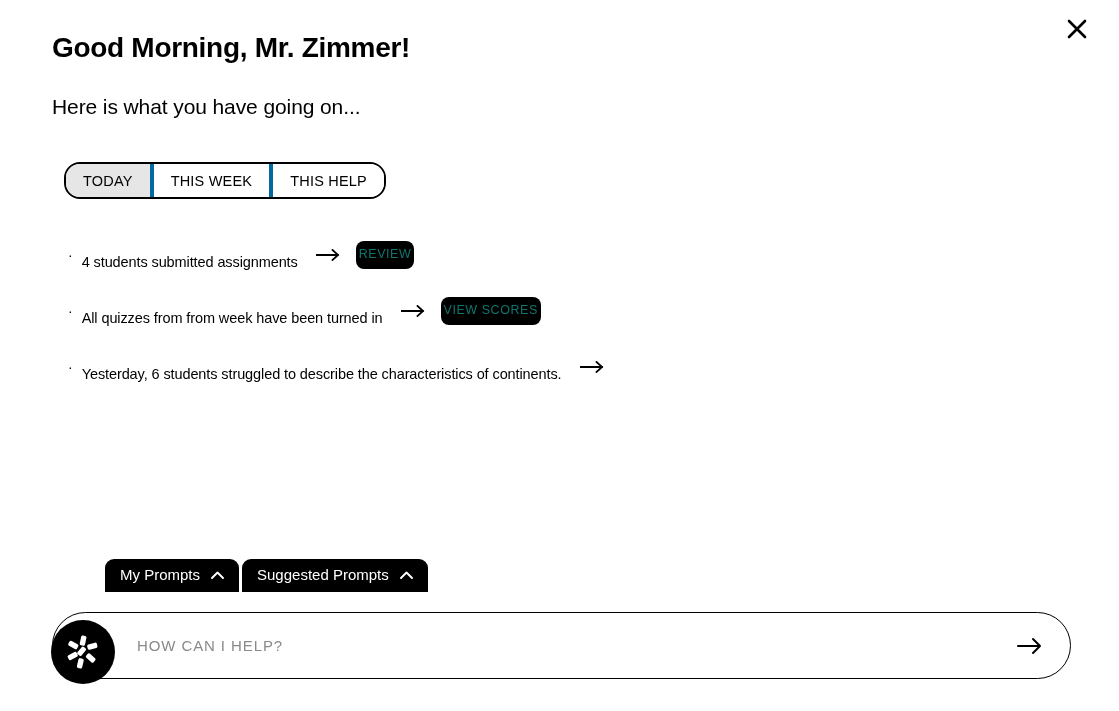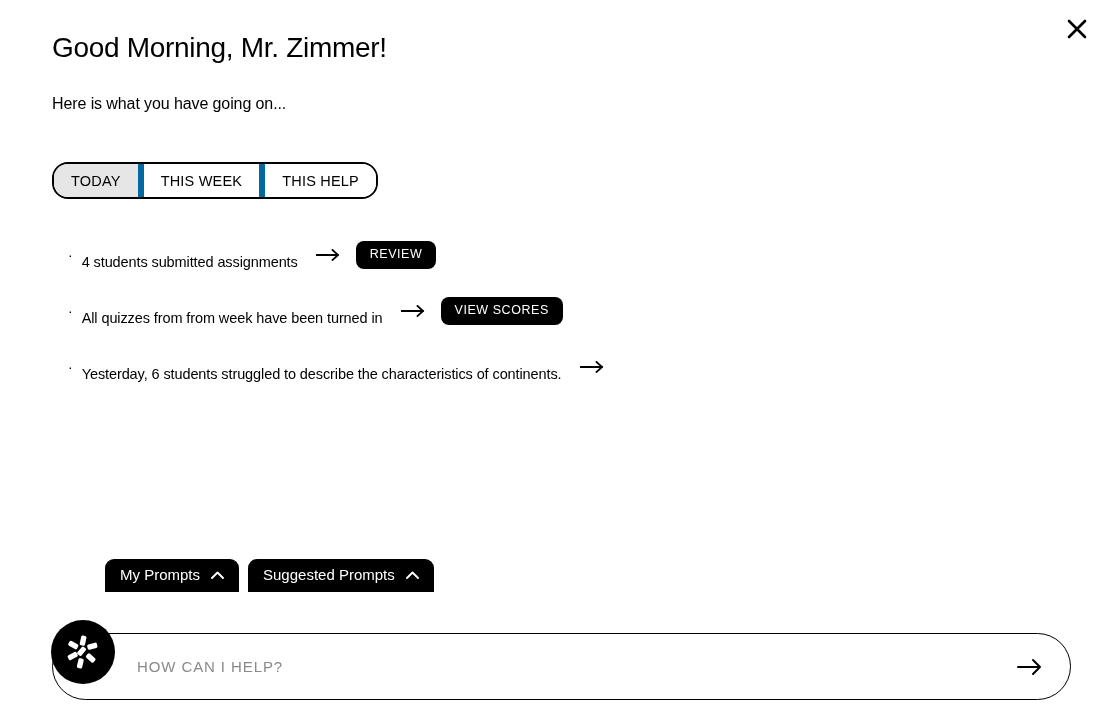--- a/index.html
+++ b/index.html
@@ -18,84 +18,84 @@
     position: absolute; top: 14px; right: 27px;
     width: 30px; height: 30px;
     display: flex; align-items: center; justify-content: center;
     cursor: pointer; background: none; border: none; padding: 0;
   }
   .close-btn svg { display: block; }
 
   
   .greeting {
     position: absolute; left: 52px; top: 31px;
-    font-size: 28px; font-weight: normal; letter-spacing: -0.3px;
+    font-size: 28px; font-weight: bold; letter-spacing: -0.3px;
     margin: 0; line-height: 1.2; white-space: nowrap;
   }
   .subtitle {
     position: absolute; left: 52px; top: 94px;
-    font-size: 16px; font-weight: 400; letter-spacing: -0.1px;
+    font-size: 21px; font-weight: 400; letter-spacing: -0.1px;
     margin: 0; line-height: 1.2; white-space: nowrap;
   }
 
   
   .segmented {
-    position: absolute; left: 52px; top: 162px;
+    position: absolute; left: 64px; top: 162px;
     display: flex; border: 2px solid #000; border-radius: 16px;
     overflow: hidden; height: 37px; background: #fff;
   }
   .seg-tab {
     display: flex; align-items: center; justify-content: center;
     padding: 0 17px; font-size: 14.5px; letter-spacing: 0.2px;
-    background: #fff; border: none; border-left: 6px solid #0369a1;
+    background: #fff; border: none; border-left: 4px solid #0369a1;
     color: #000; cursor: pointer; height: 100%;
     font-family: "Liberation Sans", sans-serif; white-space: nowrap;
   }
   .seg-tab:first-child { border-left: none; }
   .seg-tab.active { background: #e6e6e6; }
 
   
   .activity-list {
     position: absolute; left: 68px; top: 240px;
     display: flex; flex-direction: column; gap: 26px;
   }
   .activity-row { display: flex; align-items: center; white-space: nowrap; }
   .bullet { font-size: 14px; line-height: 1; margin-right: 9px; color: #000; }
   .activity-text { font-size: 14.5px; letter-spacing: -0.1px; margin-top: 14px; }
   .row-arrow {
     display: inline-flex; align-items: center;
     margin: 0 14px 0 18px;
   }
   .row-arrow svg { display: block; }
   .action-btn {
-    background: #000; color: #ffffff; border: none;
-    border-radius: 8px; padding: 7px 14px 8px;
+    background: #000; color: #0f766e; border: none;
+    border-radius: 8px; padding: 7px 3px 8px;
     font-size: 12.5px; letter-spacing: 0.55px;
     font-family: "Liberation Sans", sans-serif;
     cursor: pointer; line-height: 1; white-space: nowrap;
   }
 
   
   .prompt-tabs {
     position: absolute; left: 105px; bottom: 119px;
-    display: flex; gap: 9px; z-index: 1; border-radius: 15px;
+    display: flex; gap: 3px; z-index: 1; border-radius: 15px;
   }
   .prompt-tab {
     background: #000; color: #fff; border: none;
     border-radius: 9px 9px 0 0;
     padding: 8px 15px 10px; font-size: 15px;
     display: flex; align-items: center; gap: 11px;
     font-family: "Liberation Sans", sans-serif;
     cursor: pointer; line-height: 1; white-space: nowrap;
   }
   .prompt-tab svg { display: block; }
 
   
   .chat-bar {
-    position: absolute; left: 52px; bottom: 11px;
+    position: absolute; left: 52px; bottom: 32px;
     width: 1019px; height: 67px;
     border: 1.5px solid #000; border-radius: 34px;
     background: #fff; display: flex; align-items: center; z-index: 2;
   }
   .chat-input {
     flex: 1; border: none; outline: none; background: transparent;
     margin-left: 82px; font-size: 15px; letter-spacing: 0.9px;
     color: #000; font-family: "Liberation Sans", sans-serif;
   }
   .chat-input::placeholder { color: #8a8a8a; opacity: 1; }

